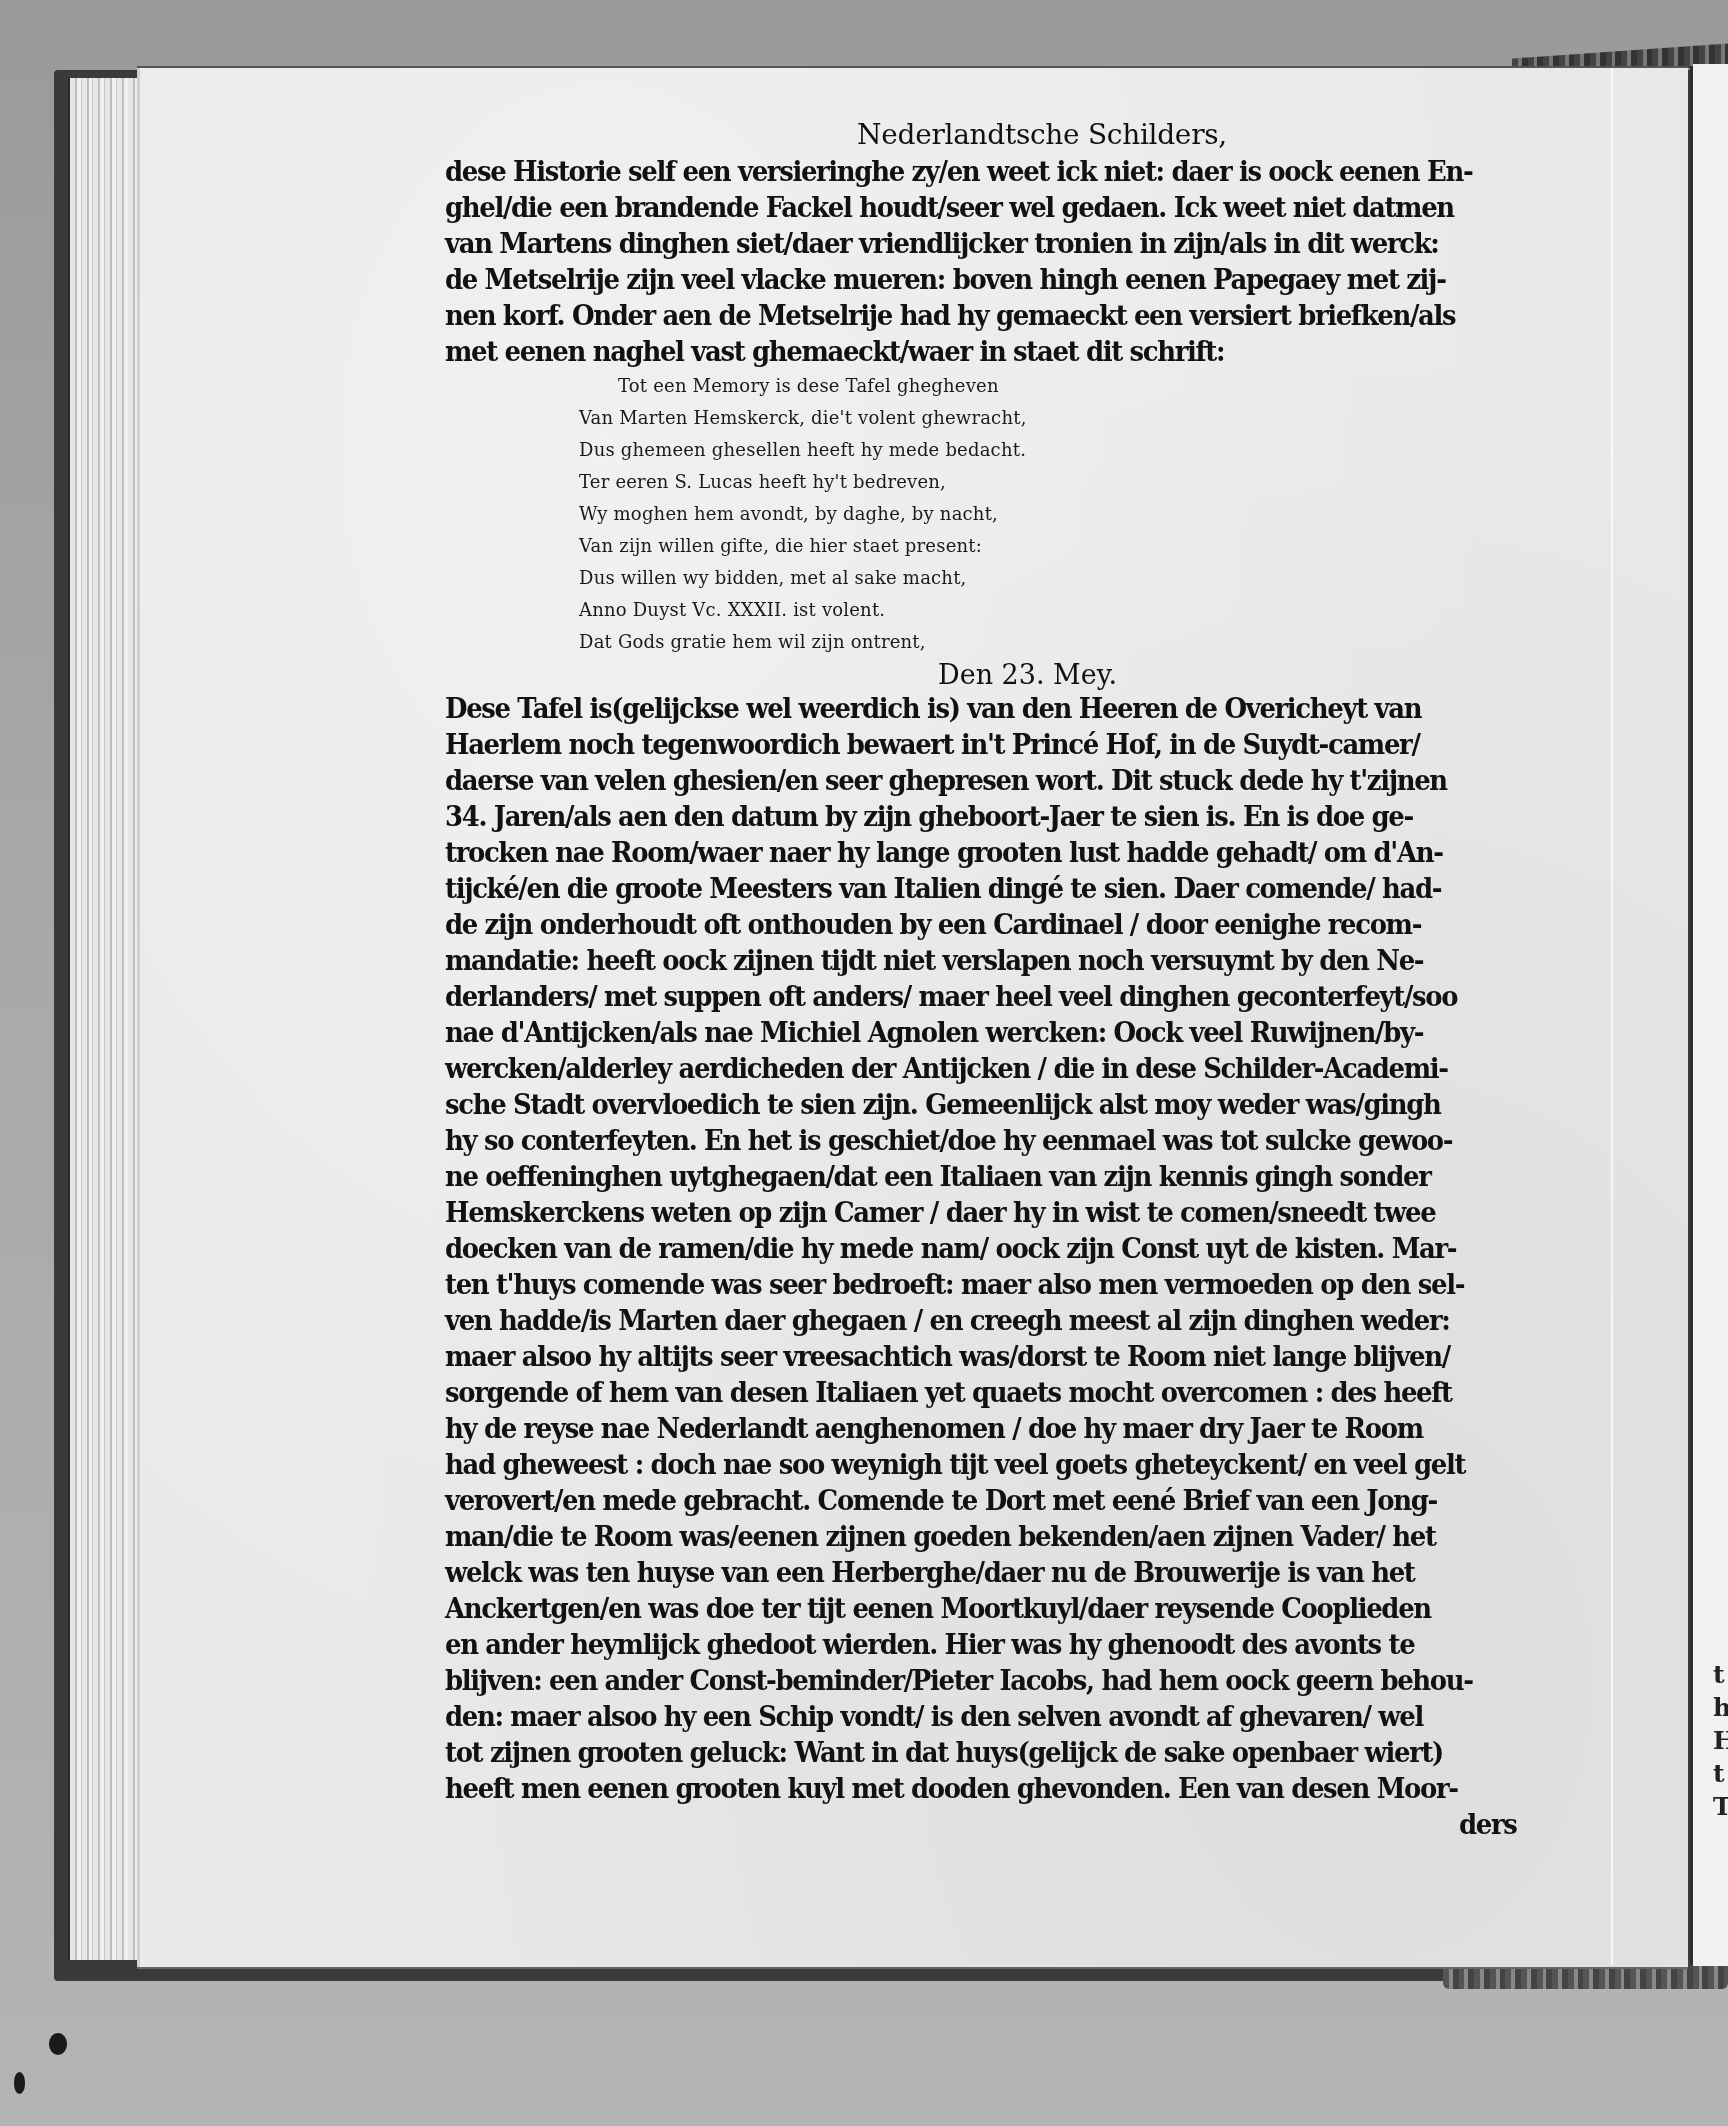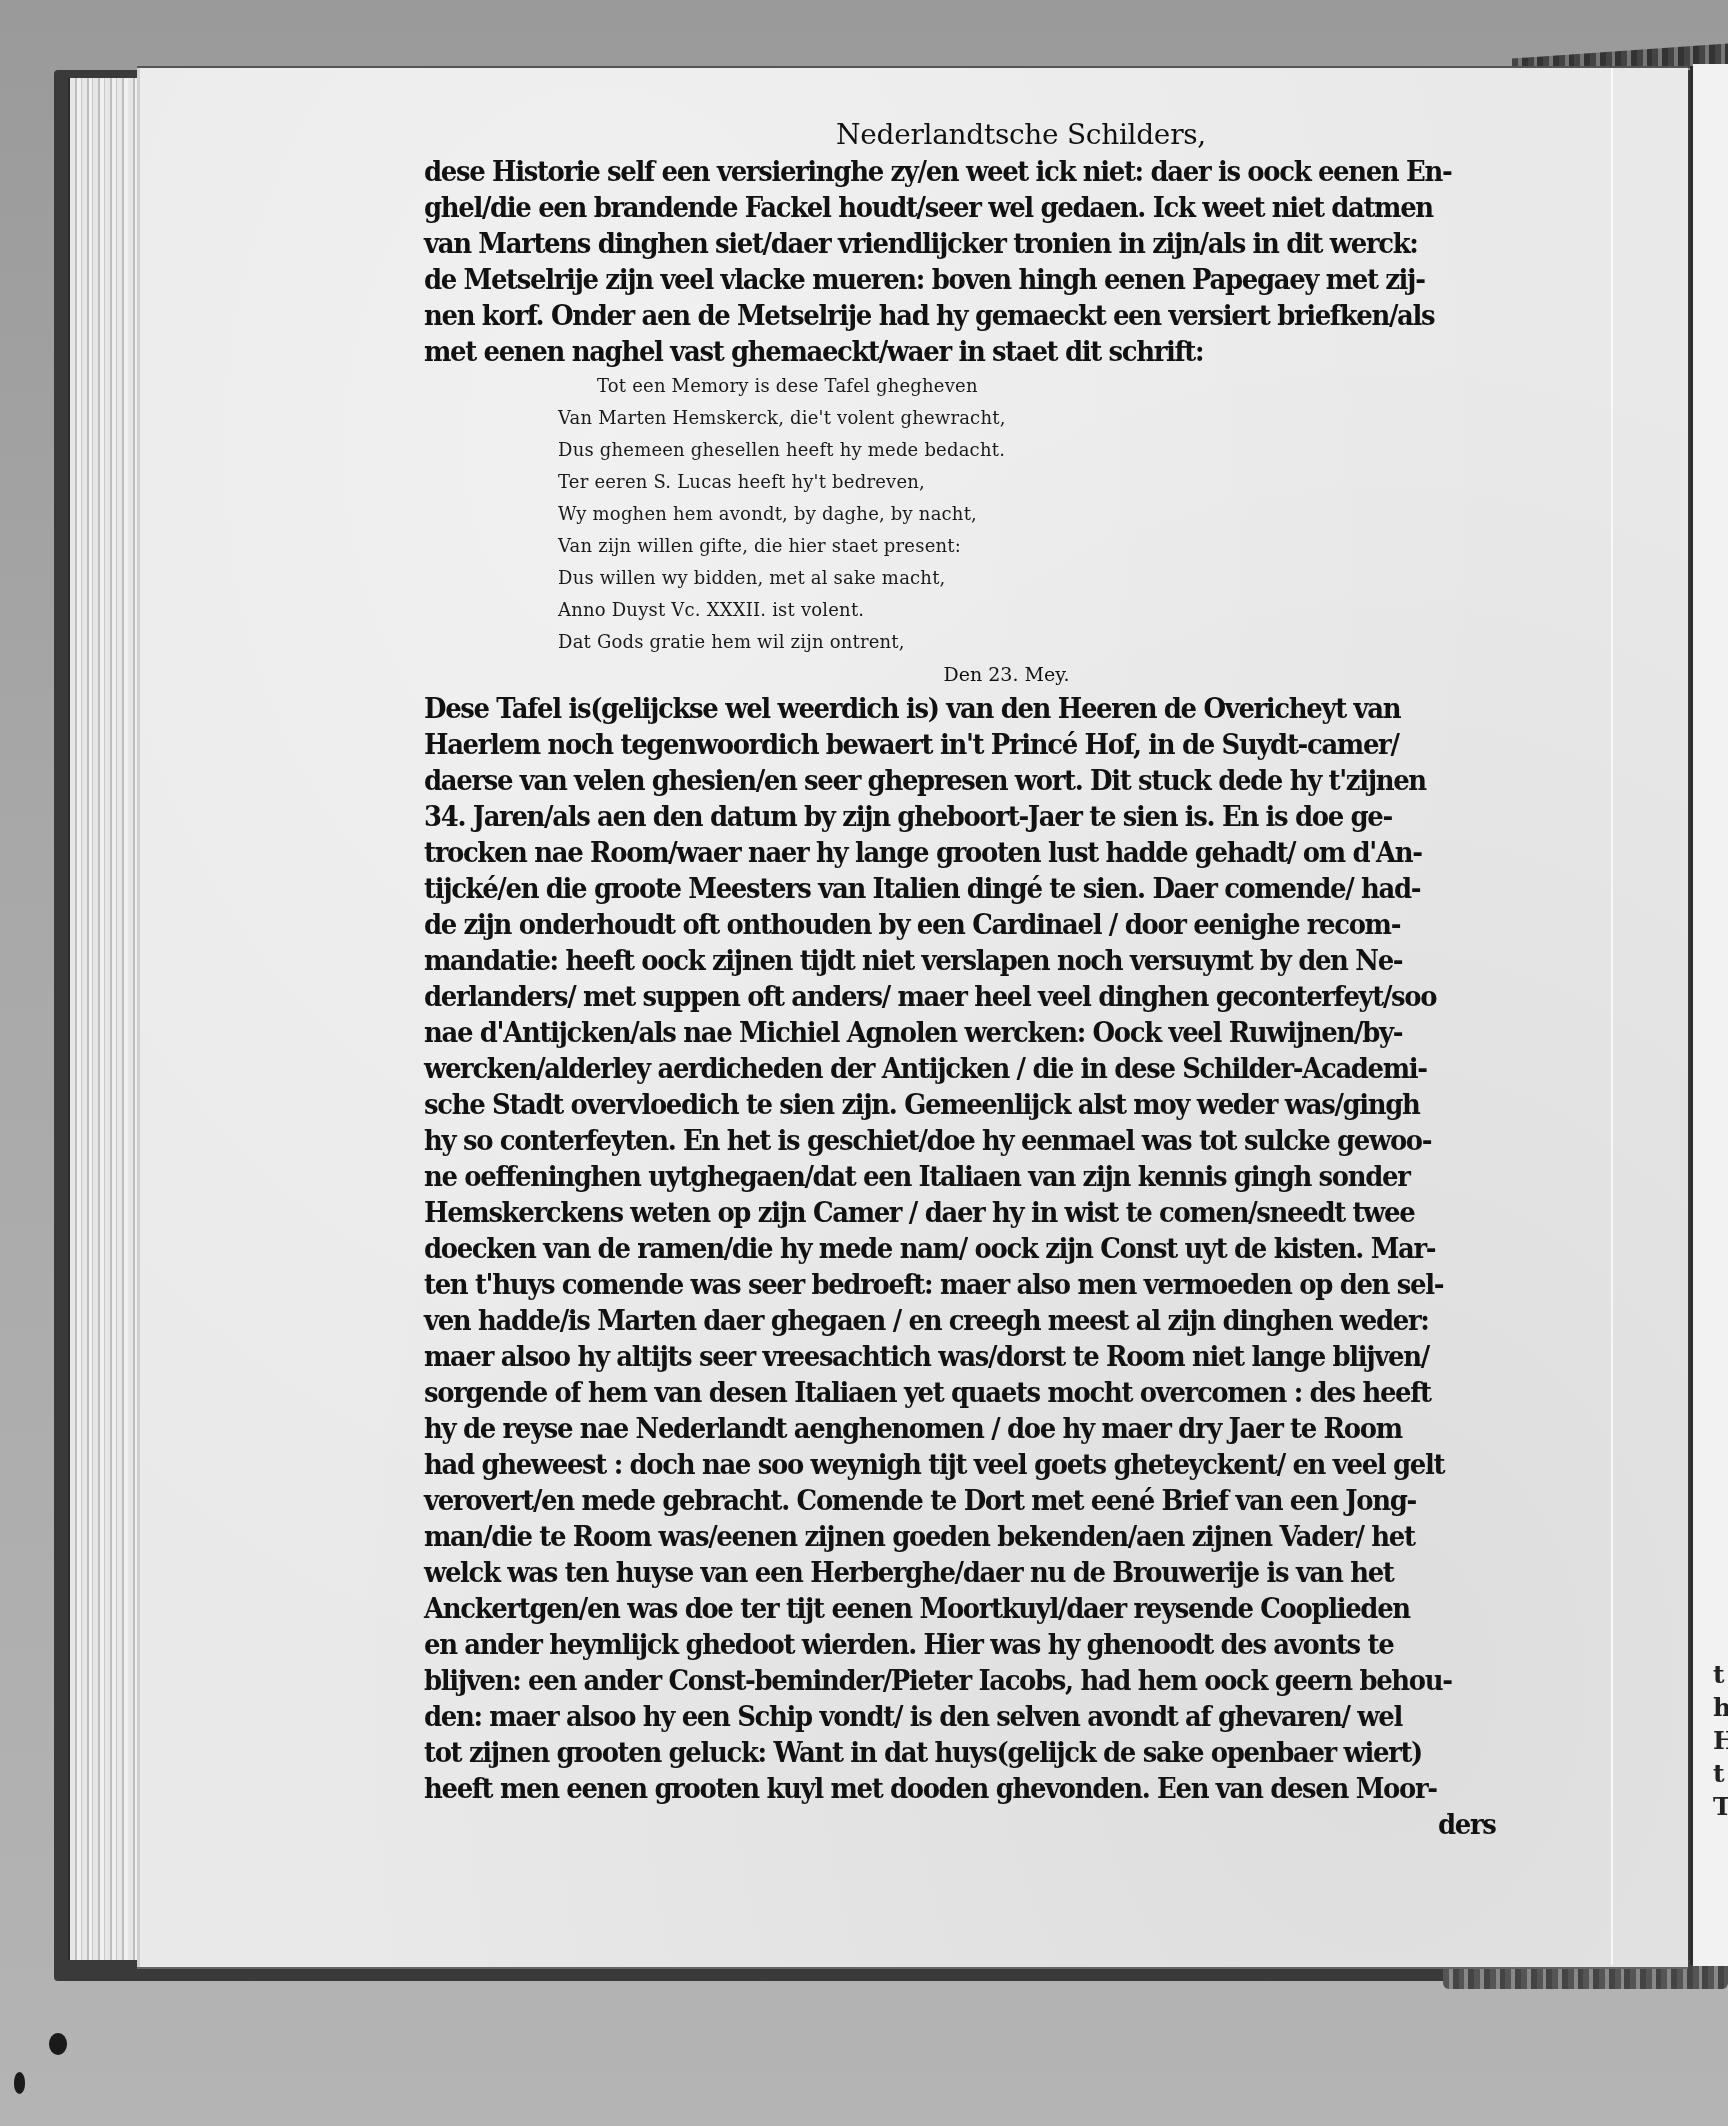--- a/index.html
+++ b/index.html
@@ -51,21 +51,21 @@
       background: #f2f2f2;
     }
     .facing-glyphs {
       position: absolute; left: 1713px; top: 1658px; width: 15.6px;
       font-family: "DejaVu Serif", serif; font-weight: bold; font-size: 25px;
       line-height: 33px; color: #222; overflow: hidden;
     }
     .ribbon-dot { position: absolute; background: #1a1a1a; border-radius: 50%; }
 
     .text-block {
-      position: absolute; left: 424px; top: 115px; width: 1126px;
+      position: absolute; left: 445px; top: 115px; width: 1126px;
       color: #111;
     }
     .running-head {
       text-align: center; font-family: "DejaVu Serif", serif;
       font-size: 28px; letter-spacing: -0.3px; height: 39px; line-height: 39px;
       padding-left: 68px;
     }
     .blackletter {
       font-family: "DejaVu Serif", serif;
       font-weight: bold; font-size: 27px; letter-spacing: -1.4px;
@@ -74,21 +74,21 @@
     }
     .line { display: block; height: 36px; overflow: visible; }
     .verse {
       margin-left: 134px; font-family: "DejaVu Serif", serif;
       font-size: 18px; letter-spacing: 0.2px; line-height: 32px; color: #1a1a1a;
     }
     .verse .vline { display: block; height: 32px; white-space: nowrap; }
     .verse .vline.first { padding-left: 39px; }
     .date-line {
       text-align: center; font-family: "DejaVu Serif", serif;
-      font-size: 19px; line-height: 33px; height: 33px; padding-left: 39px;
+      font-size: 27px; line-height: 33px; height: 33px; padding-left: 39px;
     }
     .catchword { text-align: right; padding-right: 9.8px; }
   </style>
 </head>
 <body>
 
 <div class="book-cover"></div>
 <div class="cover-top-band"></div>
 <div class="cover-bottom-band"></div>
 <div class="page-edges"></div>

